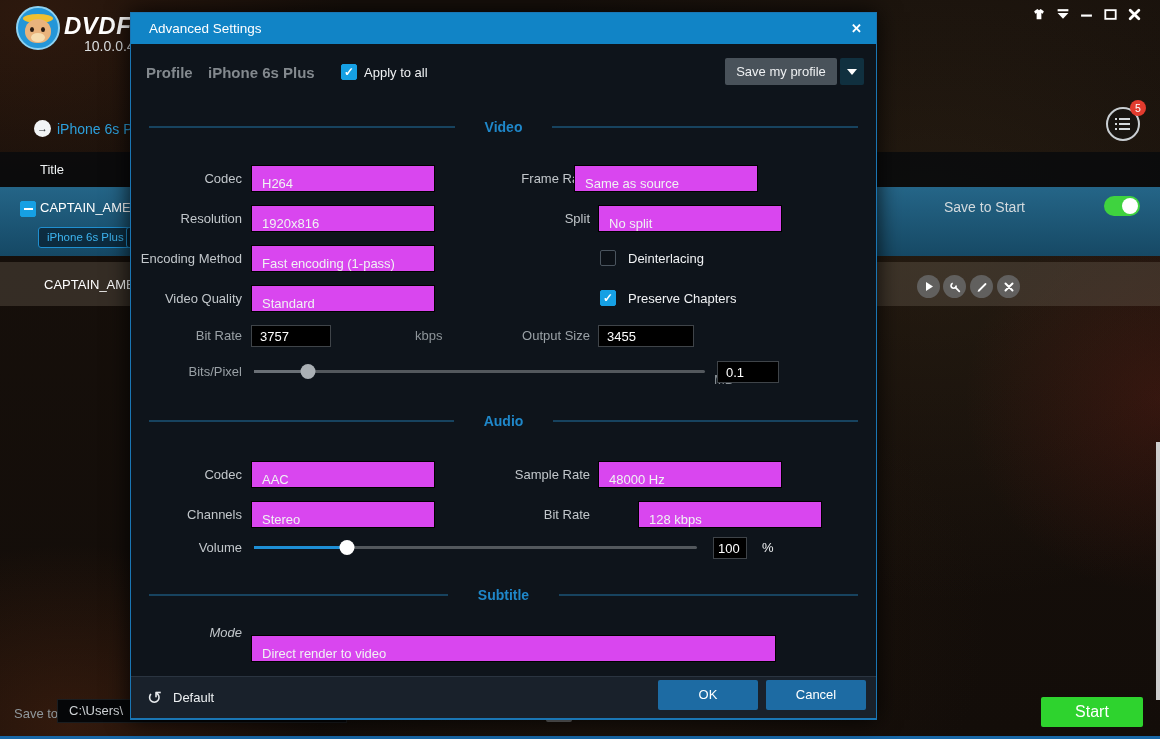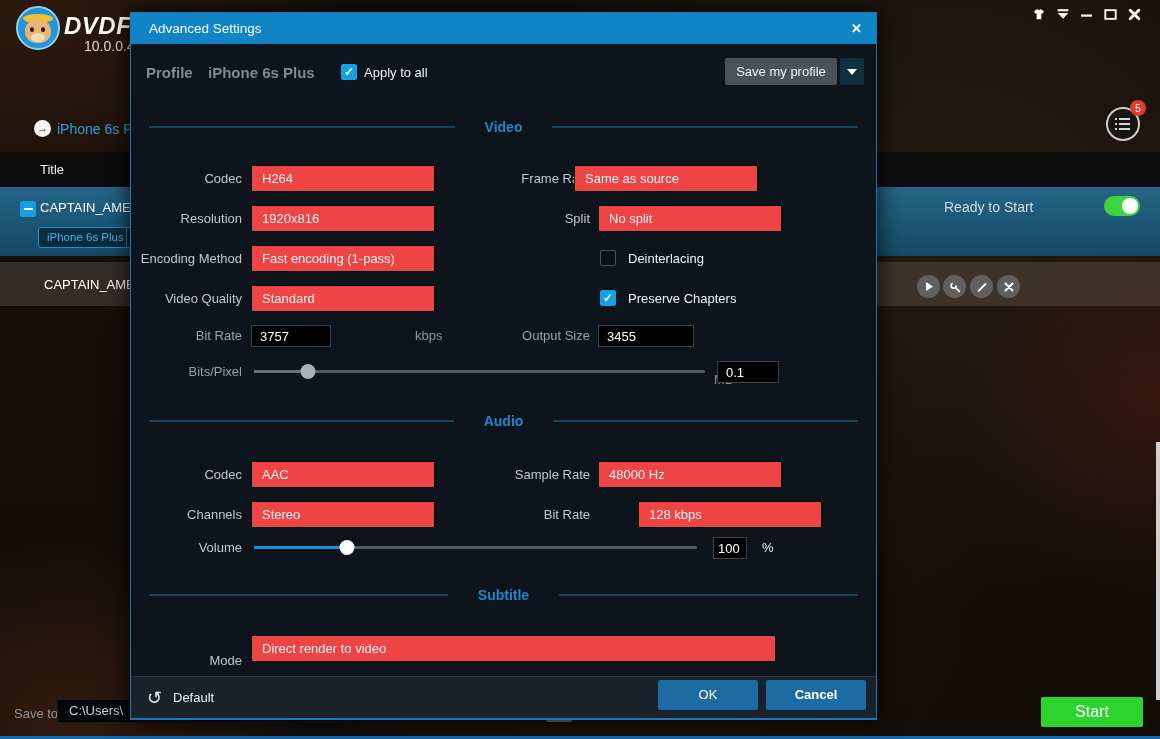--- a/index.html
+++ b/index.html
@@ -76,21 +76,21 @@
     color:#eef0f2;font-size:13px;text-align:center;line-height:27px;}
   .btn-arrow{left:709px;top:45px;width:24px;height:27px;background:#10303f;border-radius:2px;
     display:flex;align-items:center;justify-content:center;}
   .tri-dn{width:0;height:0;border-left:5px solid transparent;border-right:5px solid transparent;border-top:6px solid #fff;}
   .section{display:flex;align-items:center;left:18px;width:709px;height:18px;justify-content:center;}
   .section .line{flex:1;height:2px;background:#17435f;}
   .section .txt{margin:0 30px;font-size:14px;font-weight:bold;color:#1f87c9;}
   .lbl{font-size:13px;color:#c2c7cb;text-align:right;}
   .lbl-dim{font-size:13px;color:#9aa1a6;text-align:right;}
   .unit{font-size:13px;color:#8d9499;}
-  .dd{height:27px;background:#ef4444;display:flex;align-items:center;box-sizing:border-box;border:1px solid #000;}
+  .dd{height:27px;background:#d946ef;display:flex;align-items:flex-end;box-sizing:border-box;border:1px solid #000;}
   .dd .dd-v{flex:1;font-size:13px;color:#f0f2f3;padding-left:10px;white-space:nowrap;overflow:hidden;}
   .dd .caret{width:0;height:0;border-left:5px solid transparent;border-right:5px solid transparent;
     border-top:5px solid #707densa8;border-top-color:#767d84;margin-right:9px;}
   .inp{height:22px;background:#000;border:1px solid #3f4449;box-sizing:border-box;color:#fff;
     font-size:13px;font-family:"Liberation Sans", sans-serif;padding:0 8px;}
   .cb-lbl{font-size:13px;color:#f0f2f4;}
   .slider{height:15px;}
   .slider .track{position:absolute;left:0;right:0;top:6px;height:3px;background:#53585d;border-radius:2px;}
   .slider .fill{position:absolute;left:0;top:6px;height:3px;width:var(--p,0%);background:#1e8fd5;}
   .slider .fill.gray{background:#6a7076;}
@@ -153,21 +153,21 @@
 
   <div class="abs row-head">
     <div class="abs t-head">Title</div>
   </div>
 
   <div class="abs row-sel">
     <div class="abs cb minus" style="left:20px;top:14px;"></div>
     <div class="abs t-title">CAPTAIN_AMER</div>
     <div class="abs badge" style="left:38px;top:40px;">iPhone 6s Plus</div>
     <div class="abs badge" style="left:126px;top:40px;width:30px;"></div>
-    <div class="abs status-txt">Ready to Start</div>
+    <div class="abs status-txt">Save to Start</div>
     <div class="abs toggle">
         <div class="knob"></div>
       </div>
   </div>
 
   <div class="abs row-two">
     <div class="abs t-title2">CAPTAIN_AMER</div>
     <div class="abs act-ico" style="left:917px;">
       <svg width="10" height="11" viewBox="0 0 10 11">
           <path d="M2 1 L9 5.5 L2 10 Z" fill="#fff"></path>
@@ -326,26 +326,26 @@
     </div>
     <input class="abs inp" style="left: 582px; top: 524px; width: 34px; padding: 0px 4px;" value="100">
     <div class="abs cb-lbl" style="left:631px;top:524px;line-height:22px;">%</div>
 
     <div class="abs section" style="top:573px;">
       <span class="line"></span>
         <span class="txt">Subtitle</span>
         <span class="line"></span>
     </div>
 
-    <div class="abs lbl" style="left:0;top:634px;width:111px;line-height:27px;">Mode</div>
+    <div class="abs lbl" style="left:0;top:606px;width:111px;line-height:27px;font-style:italic;">Mode</div>
     <div class="abs dd" style="left:120px;top:622px;width:525px;">
       <span class="dd-v">Direct render to video</span>
         <span class="caret"></span>
     </div>
 
     <div class="abs dlg-footer">
       <div class="abs undo-ico">↺</div>
       <div class="abs default-lbl">Default</div>
       <div class="abs btn-blue" style="left:527px;">OK</div>
-      <div class="abs btn-blue" style="left:635px;font-weight:bold;">Cancel</div>
+      <div class="abs btn-blue" style="left:635px;">Cancel</div>
     </div>
   </div>
 </div>
 
 </body></html>

